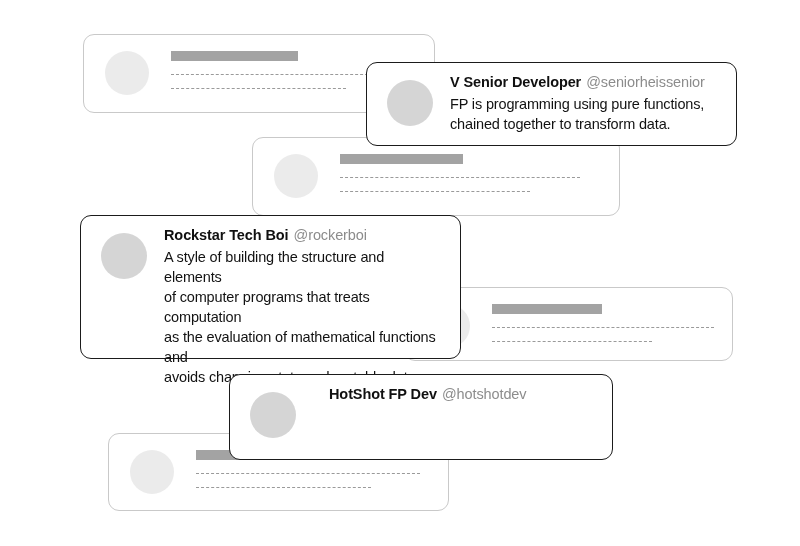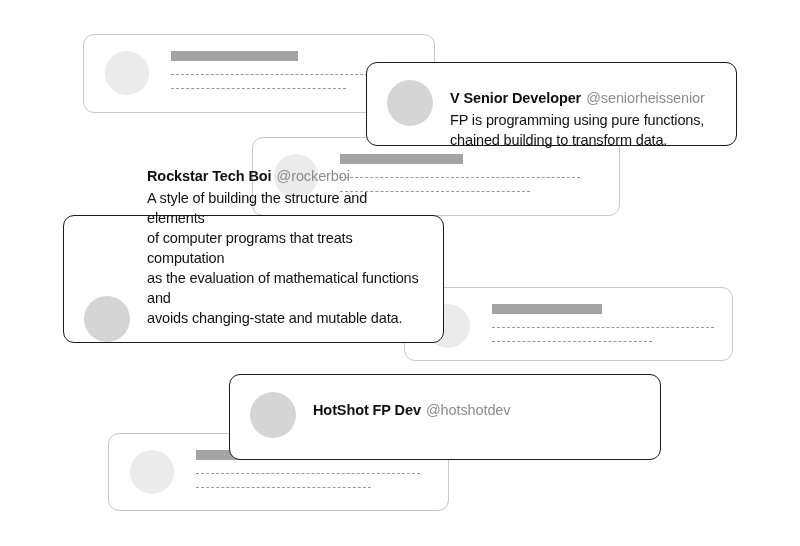--- a/index.html
+++ b/index.html
@@ -69,21 +69,21 @@
   .tweet-card .avatar {
     flex: 0 0 auto;
     width: 46px;
     height: 46px;
     border-radius: 50%;
     background: #d5d5d5;
     margin: 17px 0 0 20px;
   }
   .tweet-card .tw-body {
     flex: 1 1 auto;
-    margin: 25px 16px 14px 17px;
+    margin: 9px 16px 14px 17px;
     min-width: 0;
   }
   .tw-head {
     white-space: nowrap;
     line-height: 1.25;
     margin-bottom: 2px;
   }
   .tw-name {
     font-size: 14.5px;
     font-weight: bold;
@@ -146,38 +146,38 @@
     </div>
   </div>
 
   <div class="tweet-card" id="tw0" style="left: 366px; top: 62px; width: 371px; height: 84px;">
     <div class="avatar"></div>
     <div class="tw-body">
       <div class="tw-head">
         <span class="tw-name">V Senior Developer</span><span class="tw-handle">@seniorheissenior</span>
       </div>
       <div class="tw-text">FP is programming using pure functions,
-chained building to transform data.</div>
+chained together to transform data.</div>
     </div>
   </div>
 
-  <div class="tweet-card" id="tw1" style="left: 63px; top: 215px; width: 381px; height: 128px; align-items: flex-end;">
+  <div class="tweet-card" id="tw1" style="left: 80px; top: 215px; width: 381px; height: 144px;">
     <div class="avatar"></div>
     <div class="tw-body">
       <div class="tw-head">
         <span class="tw-name">Rockstar Tech Boi</span><span class="tw-handle">@rockerboi</span>
       </div>
       <div class="tw-text">A style of building the structure and elements
 of computer programs that treats computation
 as the evaluation of mathematical functions and
 avoids changing-state and mutable data.</div>
     </div>
   </div>
 
-  <div class="tweet-card" id="tw2" style="left: 229px; top: 374px; width: 432px; height: 86px;">
+  <div class="tweet-card" id="tw2" style="left: 229px; top: 374px; width: 384px; height: 86px; gap: 16px;">
     <div class="avatar"></div>
     <div class="tw-body">
       <div class="tw-head">
         <span class="tw-name">HotShot FP Dev</span><span class="tw-handle">@hotshotdev</span>
       </div>
     </div>
   </div>
 
 </div>
 

